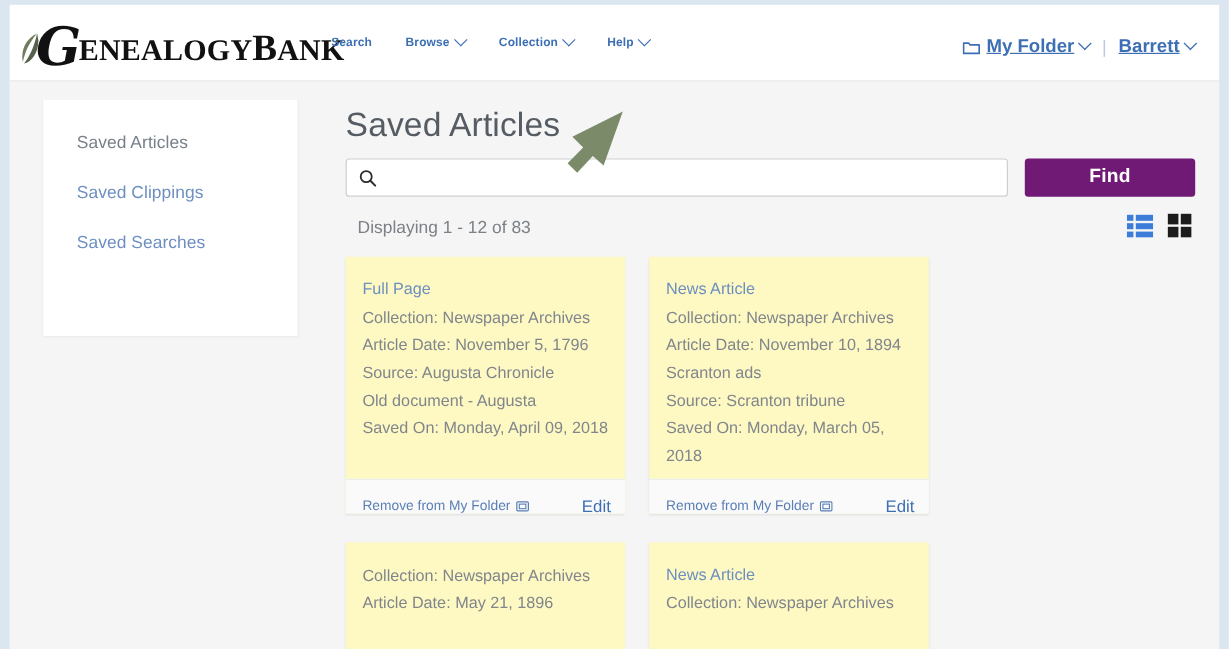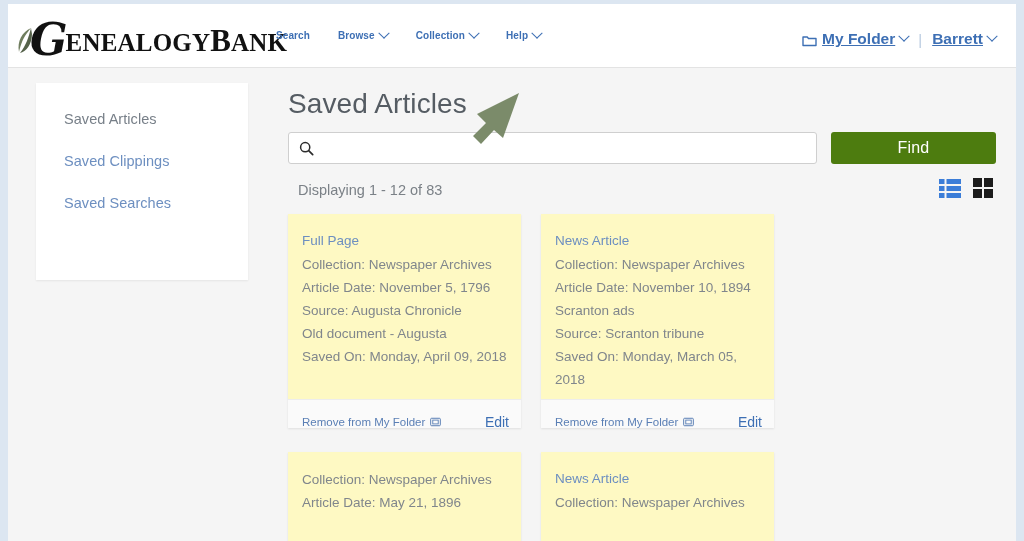--- a/index.html
+++ b/index.html
@@ -200,28 +200,28 @@
     border: none;
     outline: none;
     height: 28px;
     font-size: 14px;
     font-family: "Liberation Sans", sans-serif;
     color: #444;
     background: transparent;
     padding-left: 7px;
   }
   .find-btn {
-    width: 165px;
+    width: 142px;
     height: 32px;
-    background: #4d7c0f;
+    background: #701a75;
     color: #ffffff;
     border: none;
     border-radius: 3px;
     font-size: 16px;
-    font-weight: normal;
+    font-weight: bold;
     font-family: "Liberation Sans", sans-serif;
     cursor: pointer;
     letter-spacing: 0.2px;
   }
 
   .meta-row {
     position: absolute;
     left: 8px;
     top: 110px;
     right: 6px;

